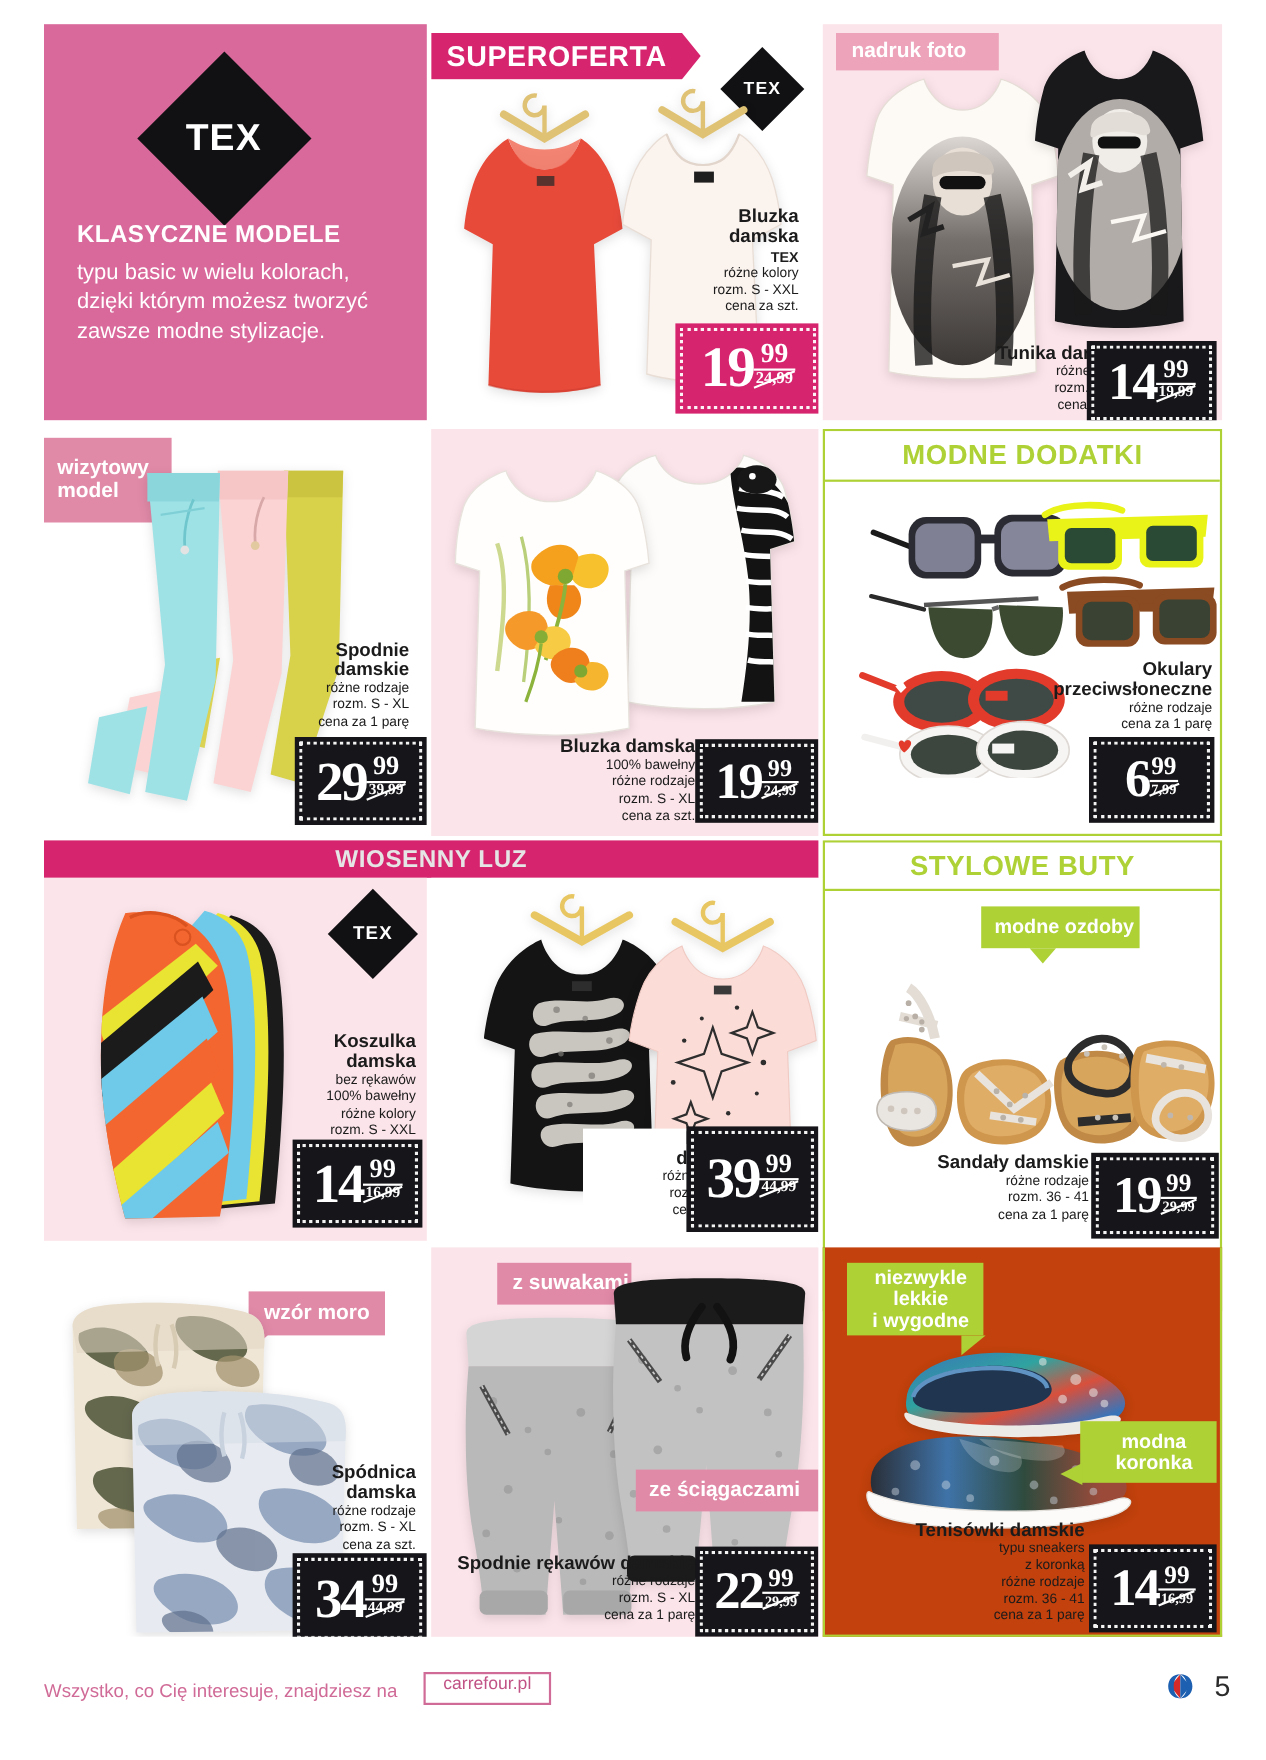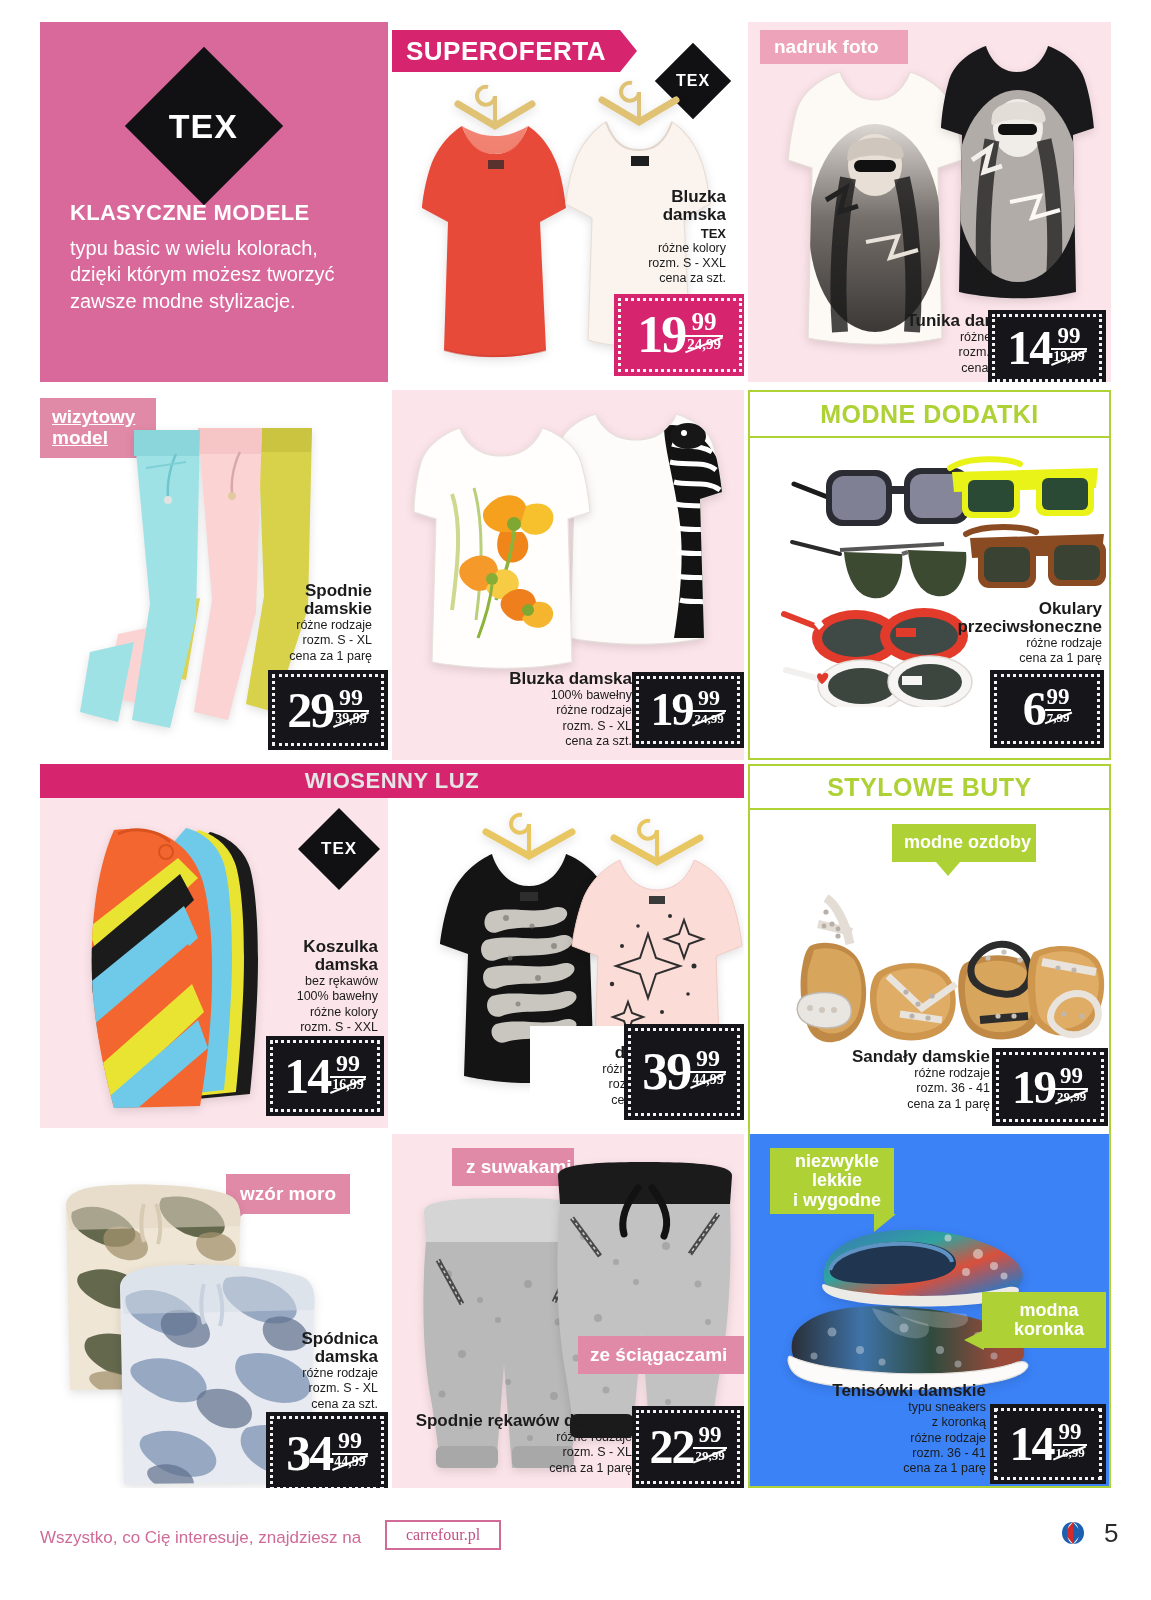--- a/index.html
+++ b/index.html
@@ -85,21 +85,21 @@
 
   
   .intro { position: absolute; color: #fff; }
   .intro .h { font-weight: 700; letter-spacing: .3px; }
   .intro .b { font-weight: 400; line-height: 1.32; }
 
   
   .footer-txt { position: absolute; color: #d06a96; }
   .footer-box {
     position: absolute; border: 2px solid #d06a96; color: #c05285;
-    display: flex; align-items: center; justify-content: center; font-family: Liberation Serif, serif;
+    display: flex; align-items: flex-start; justify-content: center;
   }
   .pagenum { position: absolute; color: #2b2b2b; }
 
   
   .cf { position: absolute; }
   .art { position: absolute; }
   .shadowsoft { filter: drop-shadow(0 3px 5px rgba(0,0,0,.12)); }
 </style>
 </head>
 <body>
@@ -238,21 +238,21 @@
           <span class="old" style="font-size:14px;">
             <span>19,99</span>
             <span class="strike"></span>
           </span>
         </span>
       </div>
     </div>
   </div>
 
   <div class="panel" style="left:40px;top:390px;width:348px;height:370px;background:#ffffff;">
-    <div class="ribbon pink-deep" style="left:0;top:8px;width:116px;height:60px;padding-left:12px;font-size:19px;white-space:pre-line;text-decoration:underline;">
+    <div class="ribbon pink-deep" style="left:0;top:8px;width:116px;height:77px;padding-left:12px;font-size:19px;white-space:pre-line;">
       <span>wizytowy
 model</span>
     </div>
 
     <div class="art shadowsoft" style="left:10px;top:22px;width:300px;height:330px;">
       <svg viewBox="0 0 300 330" width="300" height="330">
 
         <path d="M208 16 L262 16 L258 196 L224 300 L196 292 L214 184 Z" fill="#d8d14a"></path>
         <path d="M208 16 L262 16 L261 40 L208 40 Z" fill="#cbc441"></path>
         <path d="M118 192 L150 186 L136 268 L104 260 Z" fill="#d8d14a" opacity=".95"></path>
@@ -869,21 +869,21 @@
           <span class="frac" style="font-size:23px;">99</span>
           <span class="old" style="font-size:13px;">
             <span>29,99</span>
             <span class="strike"></span>
           </span>
         </span>
       </div>
     </div>
   </div>
 
-  <div class="panel" style="left:748px;top:1134px;width:363px;height:354px;background:#3b82f6;border:2px solid #aed136;border-top:none;">
+  <div class="panel" style="left:748px;top:1134px;width:363px;height:354px;background:#c2410c;border:2px solid #aed136;border-top:none;">
     <div class="ribbon green" style="left:20px;top:14px;width:124px;height:66px;padding-left:10px;font-size:18px;white-space:pre-line;text-align:center;justify-content:center;">
       <span>niezwykle
 lekkie
 i wygodne</span>
     </div>
     <div class="tail" style="left:124px;top:80px;border-left:0 solid transparent;border-right:22px solid transparent;border-top:18px solid #aed136;"></div>
 
     <div class="art shadowsoft" style="left:30px;top:78px;width:286px;height:190px;">
       <svg viewBox="0 0 286 190" width="286" height="190">
         <defs>

